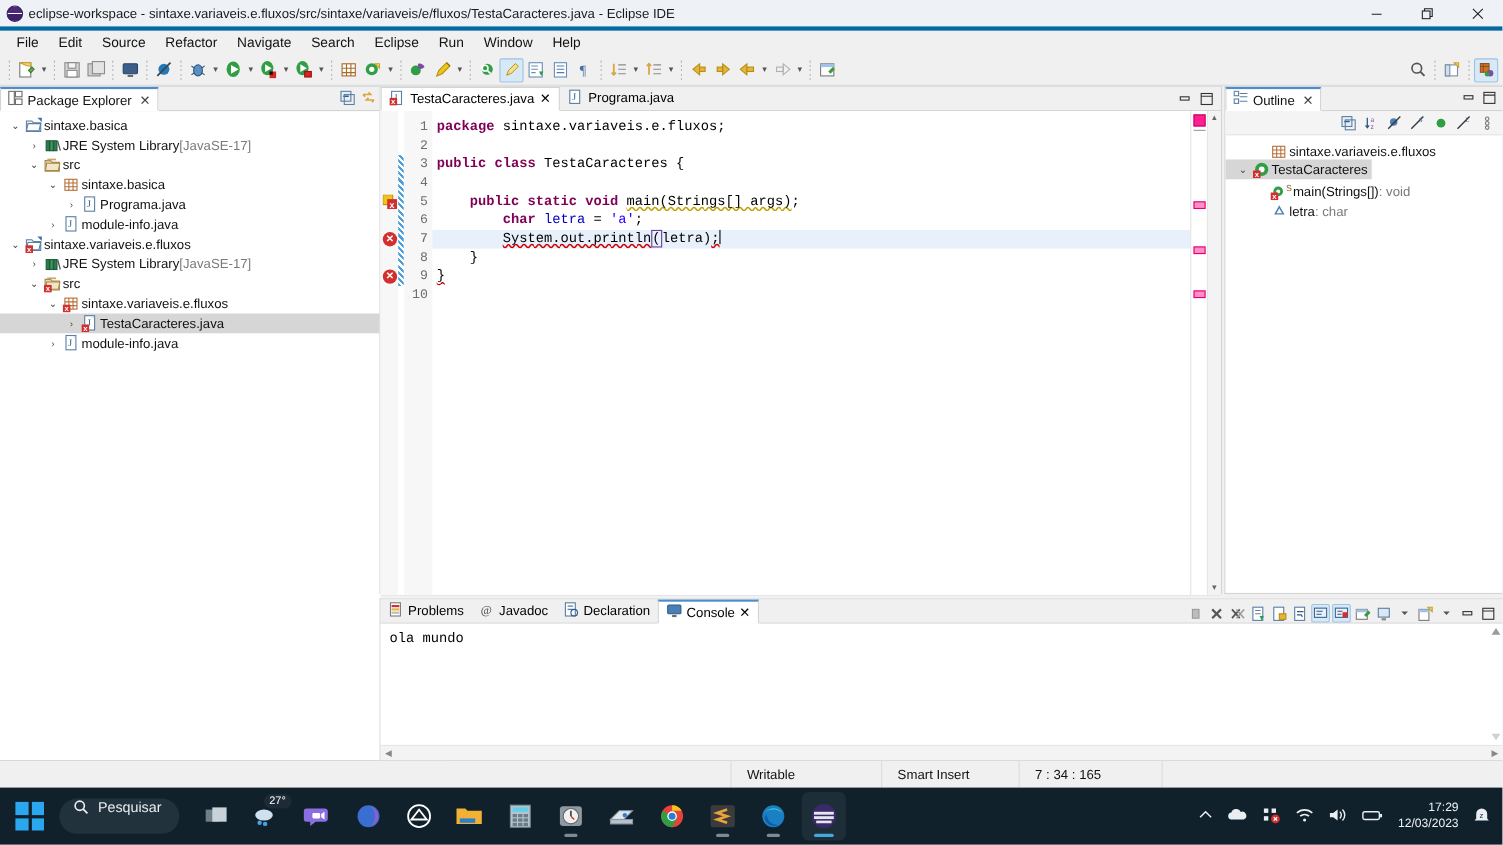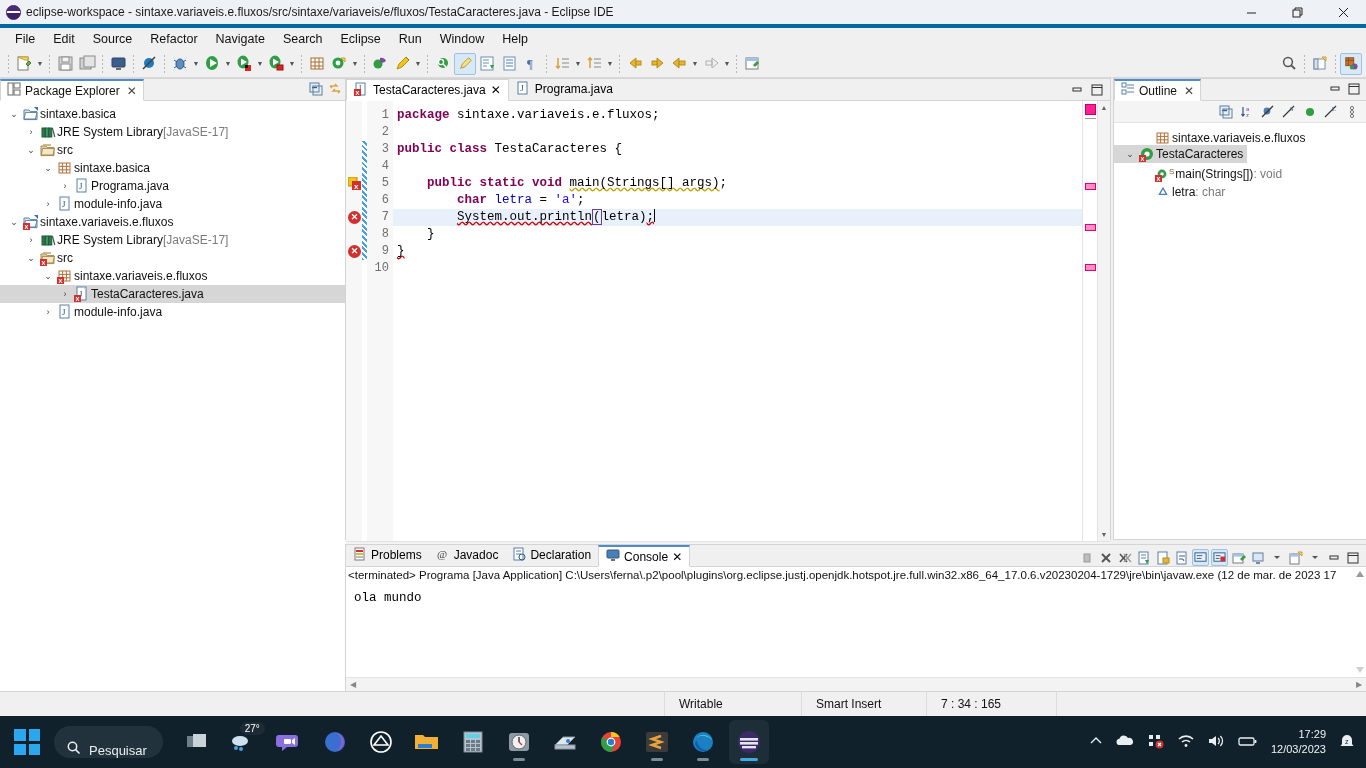--- a/index.html
+++ b/index.html
@@ -152,21 +152,21 @@
   .sb-dots { width: 14px; display: flex; align-items: center; justify-content: center; }
 
   
   .taskbar { position: absolute; left: 0; top: 716px; width: 1366px; height: 52px;
              background: #11212c; display: flex; align-items: center; }
   .tb-left { display: flex; align-items: center; gap: 4px; padding-left: 14px; }
   .winlogo { width: 26px; height: 26px; display: grid; grid-template-columns: 1fr 1fr;
              grid-template-rows: 1fr 1fr; gap: 3px; }
   .winlogo i { background: #2aa7ef; display: block; }
   .searchpill { height: 32px; background: #22323d; border-radius: 16px; display: flex;
-                align-items: flex-end; gap: 8px; padding: 0 16px 0 12px; margin-left: 10px;
+                align-items: flex-start; gap: 8px; padding: 0 16px 0 12px; margin-left: 10px;
                 color: #e8eef2; font-size: 13px; }
   .tapps { display: flex; align-items: center; gap: 6px; margin-left: 14px; }
   .tapp { width: 40px; height: 44px; display: flex; flex-direction: column;
           align-items: center; justify-content: center; position: relative; border-radius: 6px; }
   .tapp.active { background: #1d2e39; }
   .tdot { position: absolute; bottom: 3px; width: 12px; height: 3px; border-radius: 2px; background: #7b8a94; }
   .tdot.wide { width: 18px; background: #44a8e0; }
   .tray { margin-left: auto; display: flex; align-items: center; gap: 12px;
           padding-right: 10px; color: #e9eef2; }
   .clock { text-align: right; font-size: 11px; line-height: 15px; color: #eef3f6; }
@@ -987,21 +987,20 @@
           </div>
           <div class="ctool">
             <svg width="14" height="14" viewBox="0 0 14 14">
                 <rect x="2" y="2" width="10" height="10" fill="none" stroke="#333"></rect>
                 <line x1="2" y1="4.5" x2="12" y2="4.5" stroke="#333"></line>
               </svg>
           </div>
         </div>
       </div>
       <div class="console-body">
-        <div class="cheader">&lt;terminated&gt; Programa [Java Application] C:\Users\ferna\.p2\pool\plugins\org.eclipse.justj.openjdk.hotspot.jre.full.win32.x86_64_17.0.6.v20230204-1729\jre\bin\javaw.exe  (12 de mar. de 2023 17</div>
         <div class="cout">ola mundo</div>
         <div class="console-vs">
           <svg width="12" height="110" viewBox="0 0 12 110">
             <path d="M6 4 l4 6 l-8 0 z" fill="#9a9a9a"></path>
             <path d="M6 106 l4 -6 l-8 0 z" fill="#d0d0d0"></path>
           </svg>
         </div>
       </div>
       <div class="hscroll">
         <span class="hsbtn">◀</span>

